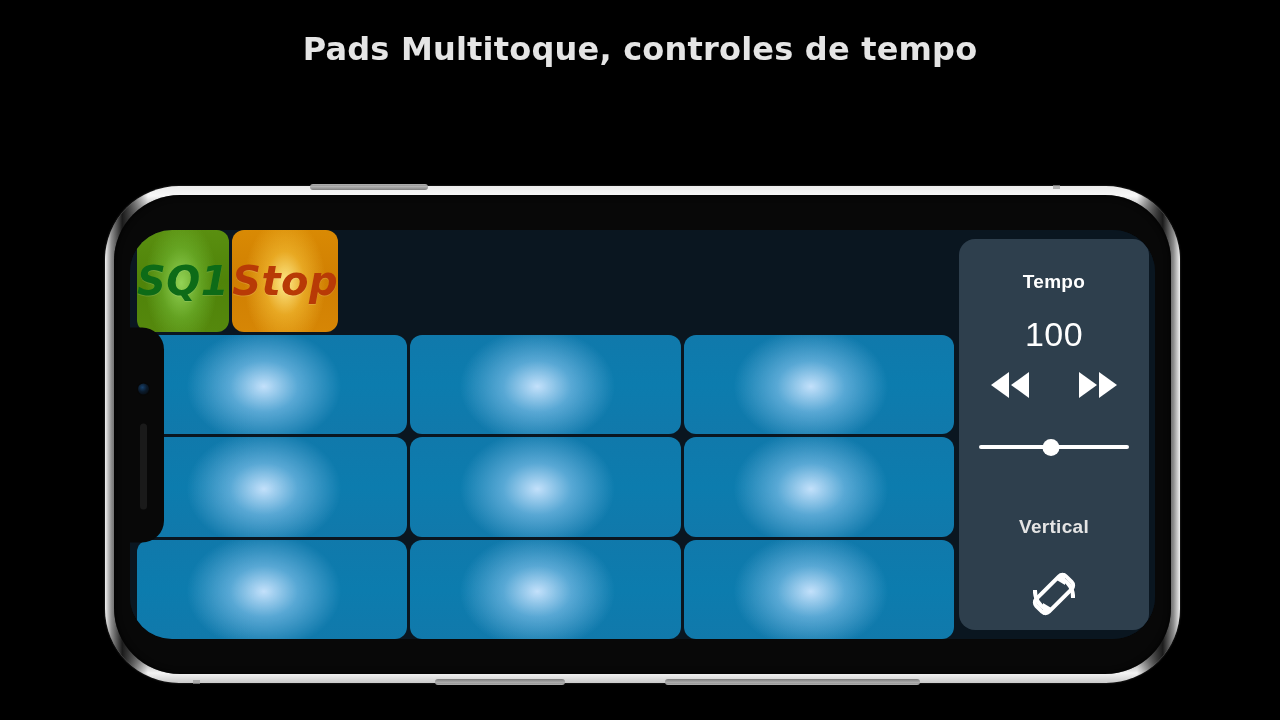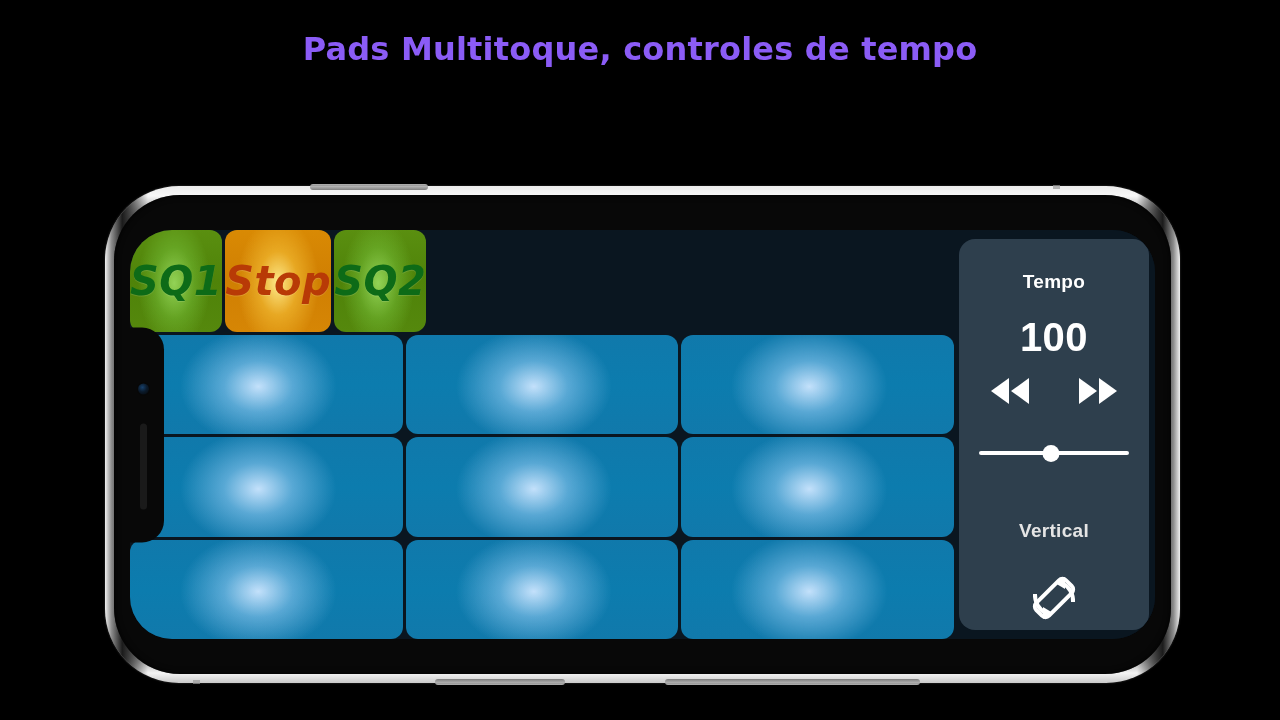--- a/index.html
+++ b/index.html
@@ -9,21 +9,21 @@
     overflow:hidden;
     font-family:"Liberation Sans", sans-serif;
     position:relative;
   }
 
   
   #headline{
     position:absolute;
     top:28px; left:0; width:100%;
     text-align:center;
-    color:#8b5cf6;
+    color:#e5e5e5;
     font-family:"DejaVu Sans", sans-serif;
     font-weight:bold;
     font-size:32px;
     line-height:1.35;
     letter-spacing:.2px;
   }
   #headline .ln{display:block;}
 
   
   #phone{
@@ -133,20 +133,21 @@
     flex:0 0 824px;
     display:flex;
     flex-direction:column;
     gap:3px;
     padding:0;
   }
   .pad-row{
     display:flex;
     flex:1;
     gap:3px;
+    padding-left:7px;
   }
   .pad{
     flex:1;
     border-radius:12px;
     position:relative;
     overflow:hidden;
     display:flex;
     align-items:center;
     justify-content:center;
   }
@@ -193,21 +194,21 @@
     display:flex;
     flex-direction:column;
     align-items:center;
     padding-top:32px;
     position:relative;
   }
   .tempo-label{
     color:#fff;font-weight:bold;font-size:19px;letter-spacing:.3px;
   }
   .tempo-value{
-    color:#fff;font-weight:bold;font-size:40px;margin-top:22px;letter-spacing:.5px;
+    color:#fff;font-weight:normal;font-size:34px;margin-top:22px;letter-spacing:.5px;
   }
   .tempo-btns{
     margin-top:16px;
     display:flex;
     align-items:center;
     justify-content:center;
     gap:42px;
     width:100%;
   }
   .tbtn{cursor:pointer;line-height:0;}
@@ -258,23 +259,20 @@
     <div class="app">
 
       <div class="pad-area">
 
         <div class="pad-row">
           <div class="pad pad-green top-row">
             <span class="pad-label lab-green">SQ1</span>
           </div>
           <div class="pad pad-orange top-row">
             <span class="pad-label lab-orange">Stop</span>
-          </div>
-          <div class="pad pad-green top-row">
-            <span class="pad-label lab-green">SQ2</span>
           </div>
         </div>
 
         <div class="pad-row">
           <div class="pad pad-blue"></div>
           <div class="pad pad-blue"></div>
           <div class="pad pad-blue"></div>
         </div>
 
         <div class="pad-row">

